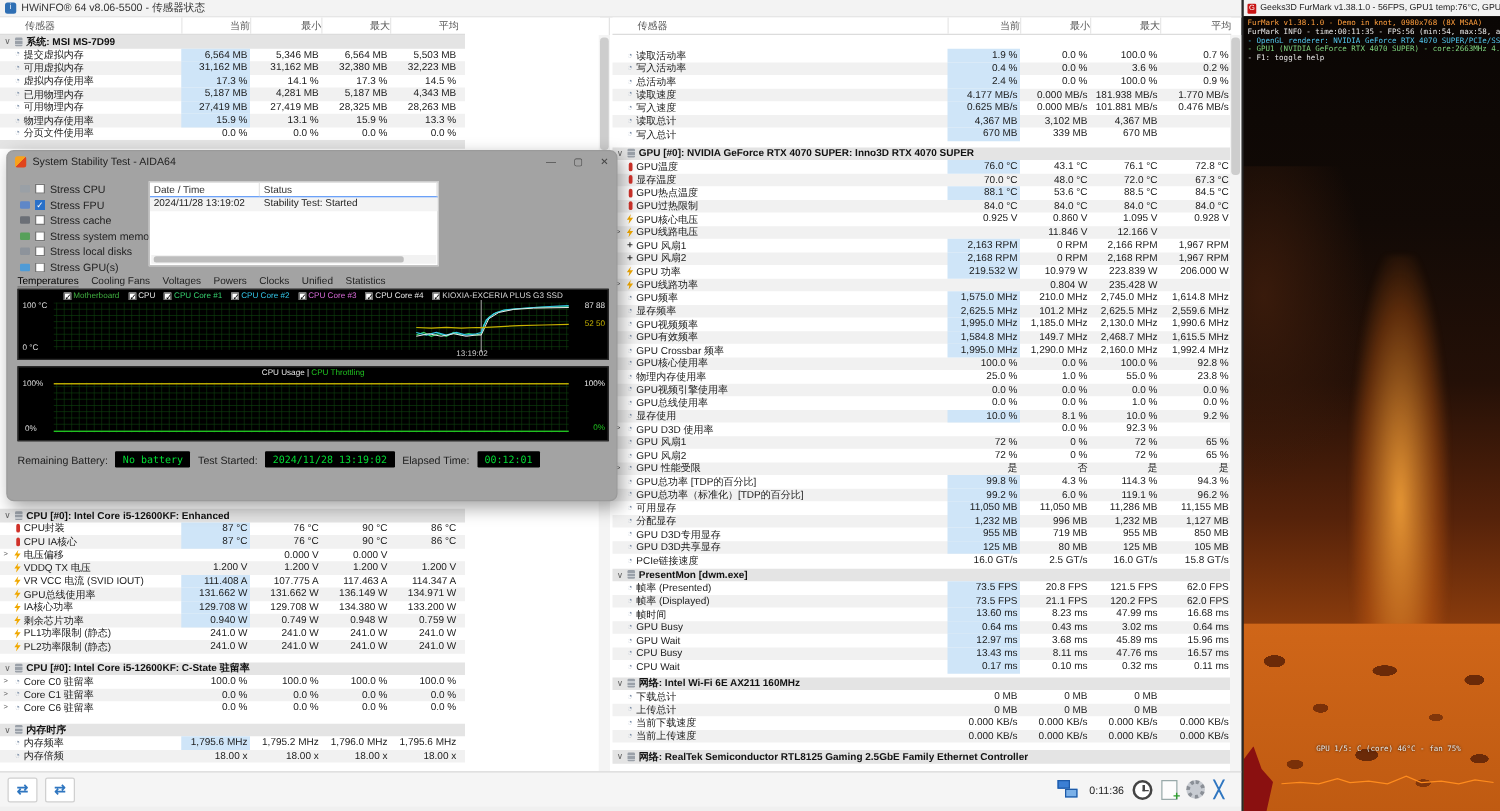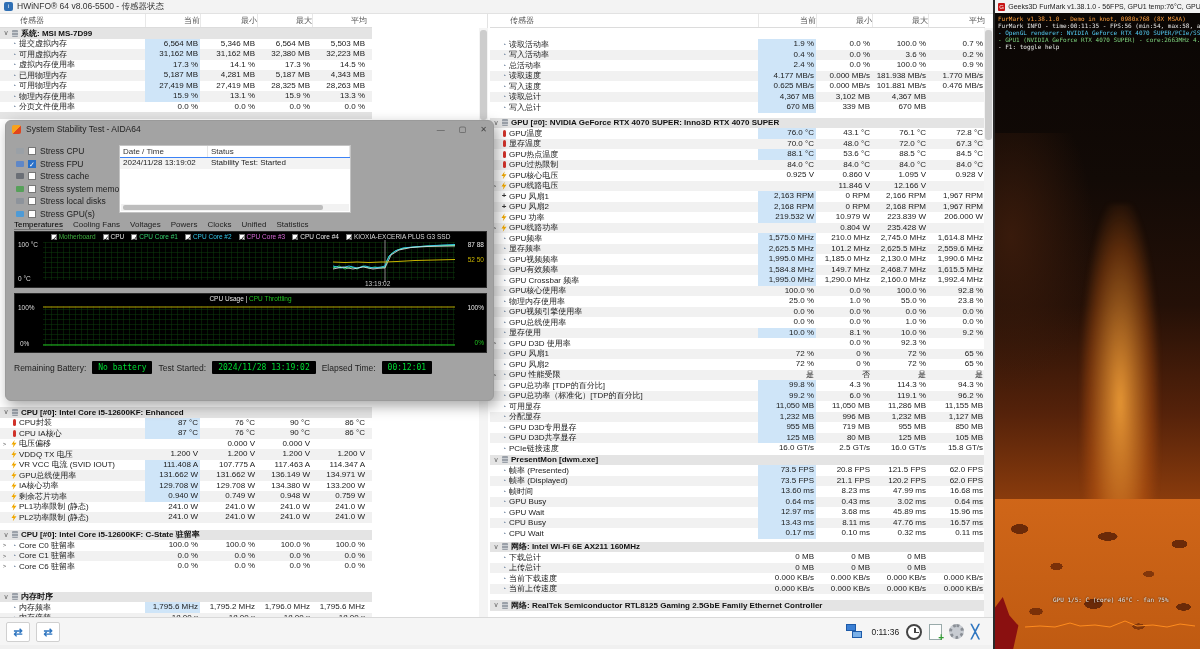--- a/index.html
+++ b/index.html
@@ -50,21 +50,21 @@
   .ic-temp { width:3px; height:7px; background:#d0322a; border-radius:2px; }
   .ic-bolt { width:6px; height:8px; background:#f0a800;
     clip-path:polygon(62% 0, 8% 58%, 42% 58%, 30% 100%, 92% 38%, 50% 38%); }
   .ic-fan { color:#333; font-weight:bold; font-size:8px; line-height:8px; }
 
   .partial-sec { width:372px; height:7px; background:#e4e4e4; margin-top:0; }
 
   
   .sec-cpu_enh { margin-top:288px; }
   .sec-cstate { margin-top:7px; }
-  .sec-mem { margin-top:20px; }
+  .sec-mem { margin-top:7px; }
   .sec-drive { margin-top:11px; }
   .sec-gpu { margin-top:5px; }
   .sec-presentmon { margin-top:1px; }
   .sec-wifi { margin-top:3px; }
   .sec-realtek { margin-top:6px; }
 
   .vscroll { top:28px; width:9px; height:589px; background:#f4f4f4; }
   #scroll-left { left:479px; }
   #scroll-right { left:984px; }
   .vscroll .thumb { position:absolute; left:1px; width:7px; background:#cdcdcd; border-radius:3px; }

